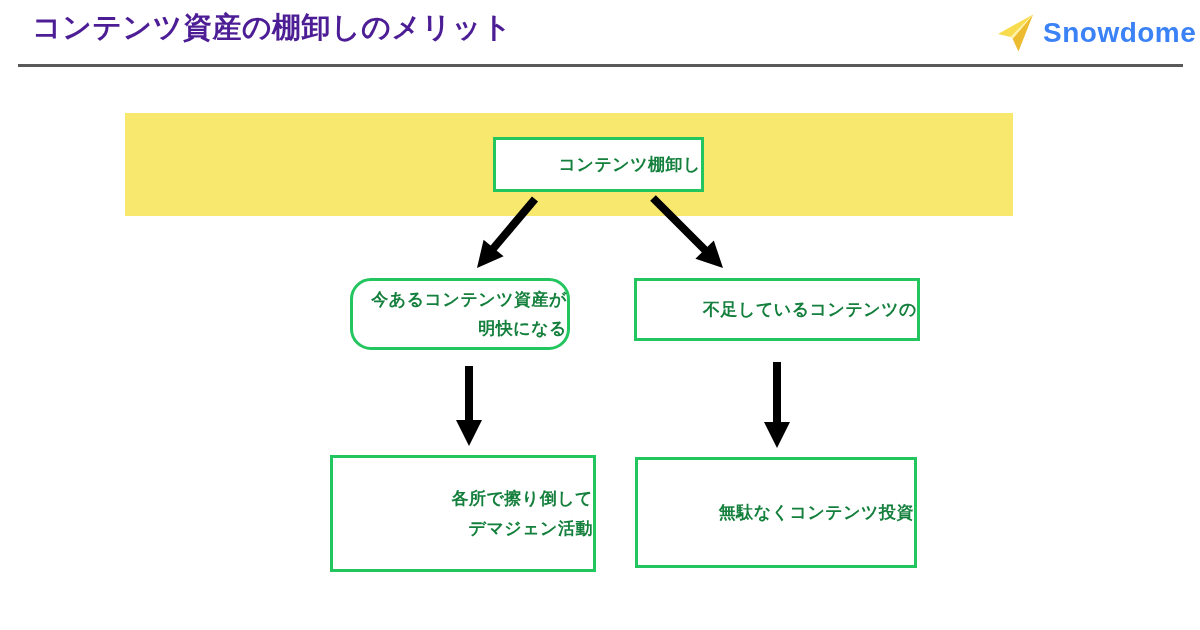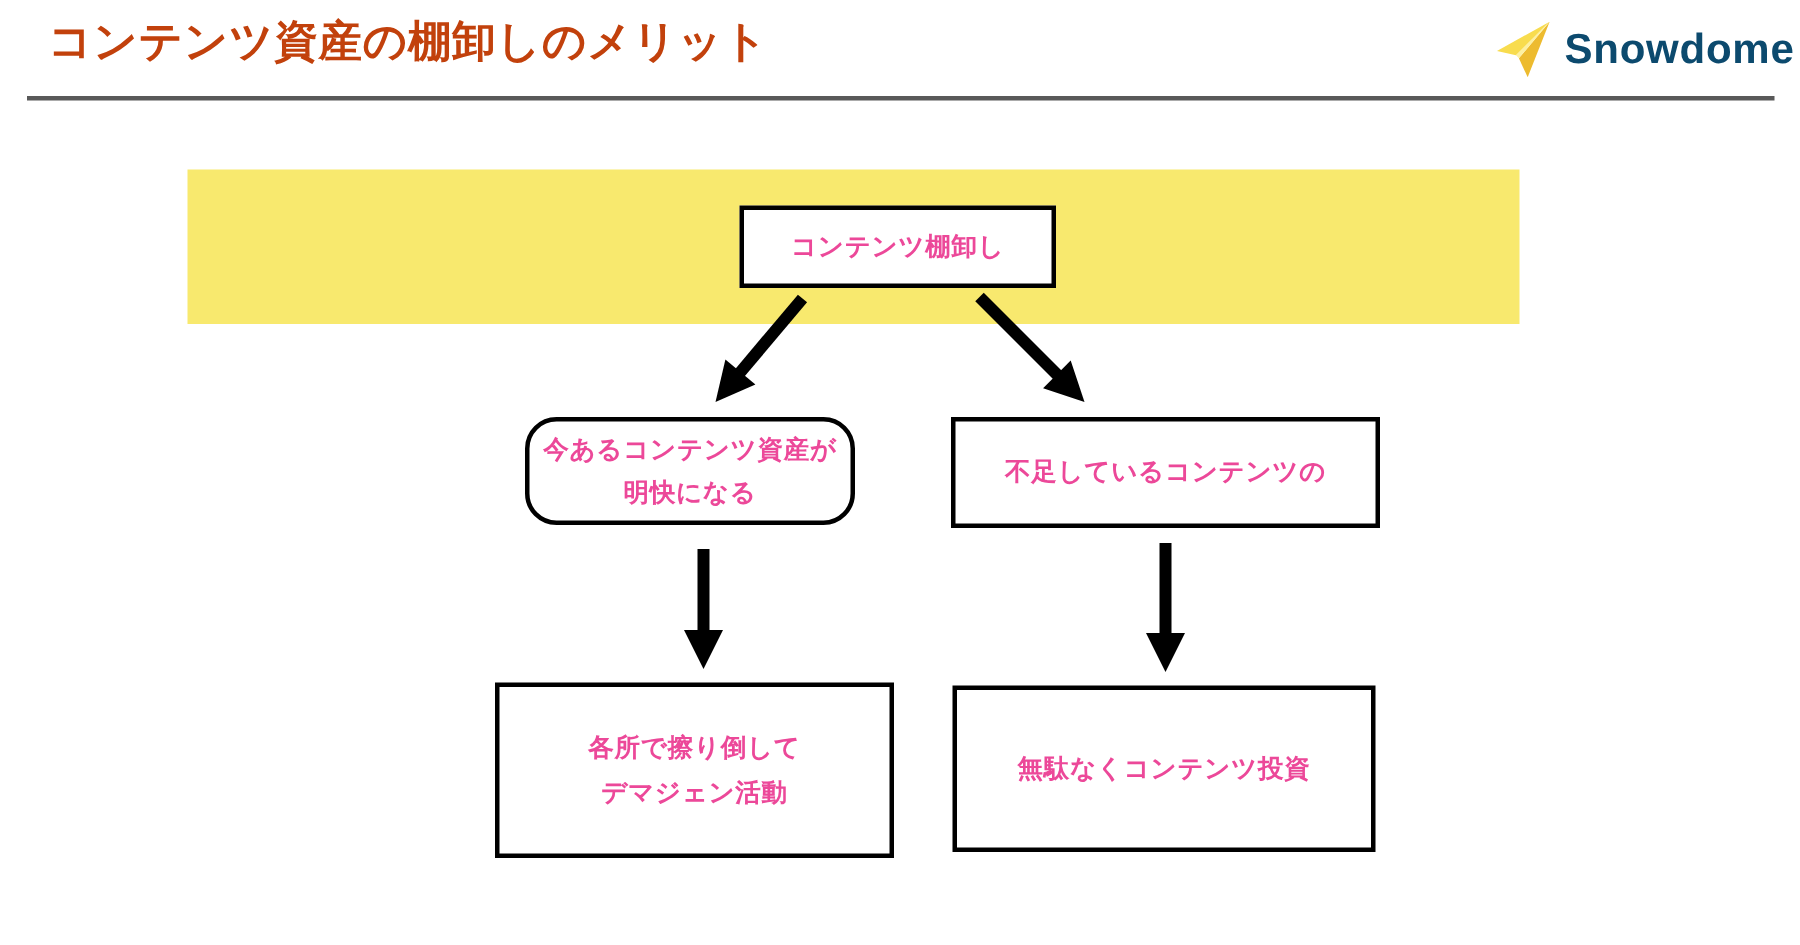--- a/index.html
+++ b/index.html
@@ -16,37 +16,37 @@
     overflow: hidden;
   }
   
   .page-title {
     position: absolute;
     left: 32px;
     top: 8px;
     margin: 0;
     font-size: 29px;
     font-weight: 700;
-    color: #c2410c;
+    color: #4c1d95;
     letter-spacing: 0.5px;
     white-space: nowrap;
   }
   .logo {
     position: absolute;
     left: 997px;
     top: 13px;
     display: flex;
     align-items: center;
     gap: 7px;
   }
   .logo-icon { width: 39px; height: 40px; display: block; }
   .logo-text {
     font-size: 28px;
     font-weight: 600;
-    color: #0c4a6e;
+    color: #3b82f6;
     letter-spacing: 0.5px;
   }
   .header-divider {
     position: absolute;
     left: 18px;
     top: 64px;
     width: 1165px;
     height: 3px;
     background: #595959;
   }
@@ -64,36 +64,36 @@
     left: 0;
     top: 0;
     width: 1200px;
     height: 630px;
     pointer-events: none;
   }
   .node {
     position: absolute;
     box-sizing: border-box;
     background: #FFFFFF;
-    border: 3px solid #000000;
+    border: 3px solid #22c55e;
     display: flex;
     flex-direction: column;
-    align-items: center;
+    align-items: flex-end;
     justify-content: center;
     text-align: center;
     font-weight: 700;
-    color: #ec4899;
+    color: #15803d;
     font-size: 17px;
     line-height: 1.72;
     letter-spacing: 0.5px;
     white-space: nowrap;
   }
   .node-root   { left: 493px; top: 137px; width: 211px; height: 55px; }
   .node-branch-left  { left: 350px; top: 278px; width: 220px; height: 72px; border-radius: 21px; }
-  .node-branch-right { left: 634px; top: 278px; width: 286px; height: 74px; }
+  .node-branch-right { left: 634px; top: 278px; width: 286px; height: 63px; }
   .node-outcome-left  { left: 330px; top: 455px; width: 266px; height: 117px; }
   .node-outcome-right { left: 635px; top: 457px; width: 282px; height: 111px; }
 </style>
 </head>
 <body>
 
 <div class="page">
 
   <h1 class="page-title">コンテンツ資産の棚卸しのメリット</h1>
 

